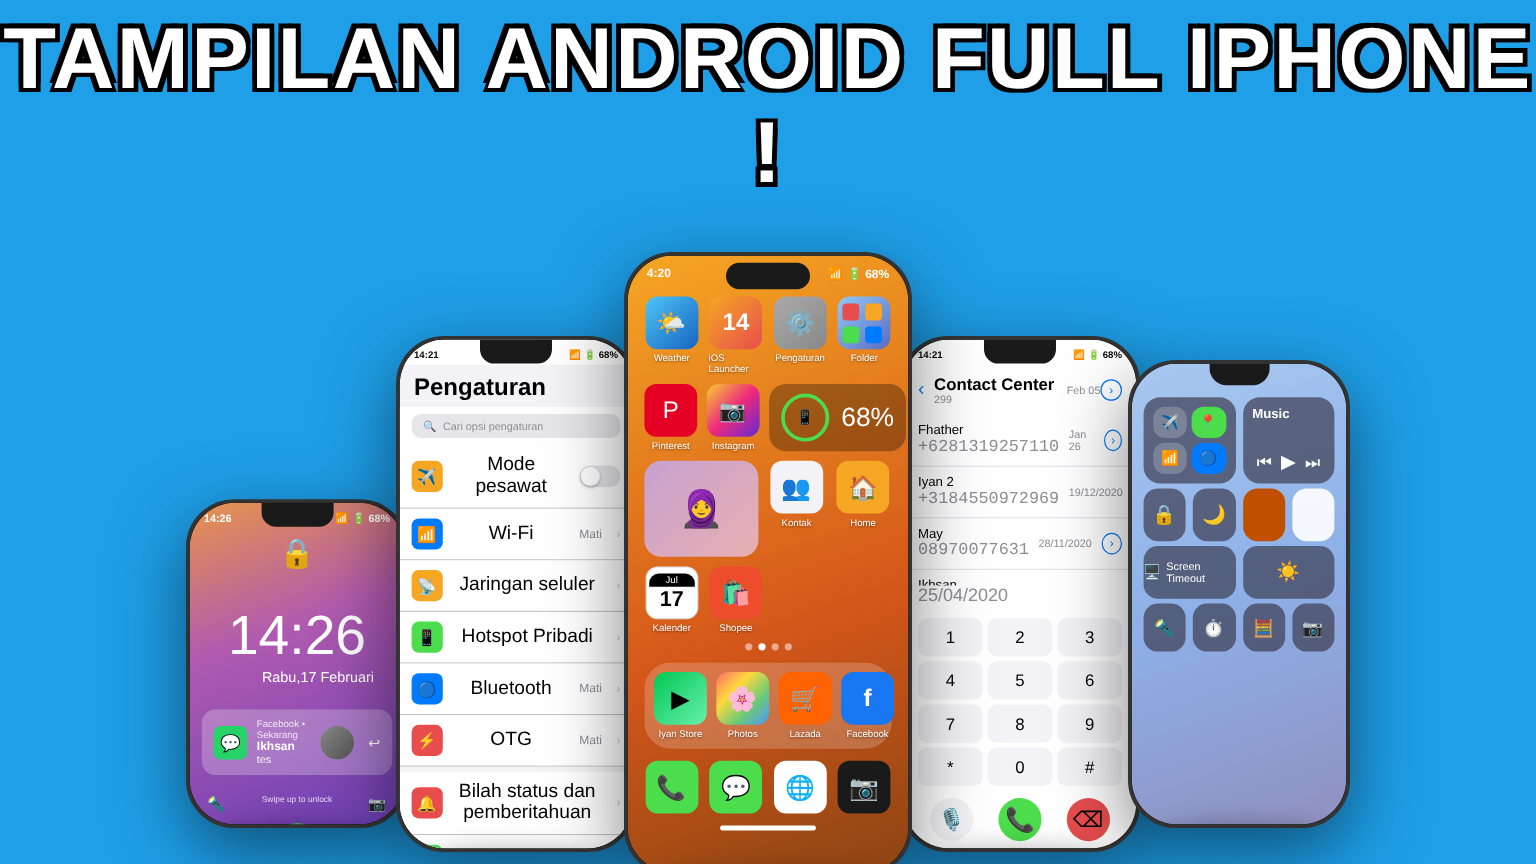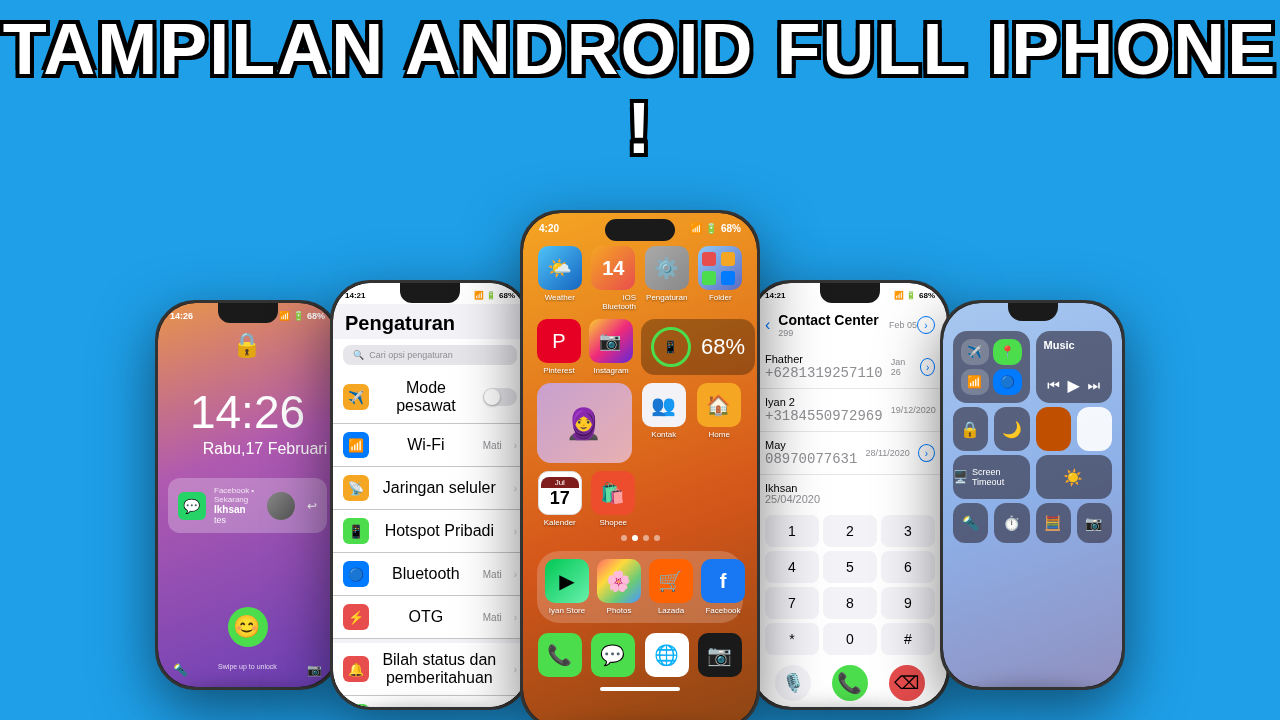--- a/index.html
+++ b/index.html
@@ -56,21 +56,21 @@
       width: 80%;
       height: 30px;
       background: rgba(0,0,0,0.3);
       border-radius: 50%;
       filter: blur(10px);
     }
 
     
     .phone-1 {
       width: 185px;
-      height: 390px;
+      height: 274px;
       margin-bottom: 40px;
       transform: translateX(20px);
     }
 
     
     .phone-2 {
       width: 200px;
       height: 430px;
       margin-bottom: 20px;
       transform: translateX(10px);
@@ -131,21 +131,21 @@
 
     .lockscreen-time {
       font-size: 46px;
       font-weight: 200;
       color: white;
       margin-top: 30px;
       line-height: 1;
     }
 
     .lockscreen-date {
-      font-size: 16px;
+      font-size: 12px;
       color: white;
       margin-top: 5px;
       padding-left: 35px;
     }
 
     .lockscreen-lock {
       font-size: 24px;
       color: white;
       margin-top: 8px;
     }
@@ -400,21 +400,21 @@
       justify-content: center;
       font-size: 22px;
       overflow: hidden;
       position: relative;
     }
 
     .app-label {
       font-size: 8px;
       color: white;
       text-shadow: 0 1px 2px rgba(0,0,0,0.5);
-      text-align: right;
+      text-align: left;
     }
 
     .battery-widget {
       background: rgba(0,0,0,0.3);
       border-radius: 18px;
       padding: 10px;
       display: flex;
       align-items: center;
       gap: 10px;
       margin: 0 14px;
@@ -523,21 +523,21 @@
     }
 
     .dialer-number {
       font-size: 16px;
       font-weight: 600;
       color: #007aff;
       padding: 8px 12px 4px;
     }
 
     .dialer-date {
-      font-size: 11px;
+      font-size: 15px;
       color: #8e8e93;
       padding: 0 12px 6px;
     }
 
     .dialer-grid {
       display: grid;
       grid-template-columns: repeat(3, 1fr);
       gap: 4px;
       padding: 4px 12px;
     }
@@ -767,21 +767,21 @@
 
         <div class="app-grid">
           <div class="app-icon">
             <div class="app-icon-img bg-weather">
                 <span style="font-size:20px;">🌤️</span>
               </div>
             <span class="app-label">Weather</span>
           </div>
           <div class="app-icon">
             <div class="app-icon-img bg-ios" style="font-size:20px;font-weight:900;color:white;">14</div>
-            <span class="app-label">iOS Bluetooth</span>
+            <span class="app-label">iOS Launcher</span>
           </div>
           <div class="app-icon">
             <div class="app-icon-img bg-settings">
                 <span style="font-size:20px;">⚙️</span>
               </div>
             <span class="app-label">Pengaturan</span>
           </div>
           <div class="app-icon">
             <div class="app-icon-img bg-folder" style="display:grid;grid-template-columns:1fr 1fr;gap:2px;padding:4px;">
               <div style="background:#e84d4d;border-radius:3px;width:14px;height:14px;"></div>
@@ -830,21 +830,21 @@
             <div class="app-icon-img" style="background:#f5a623;">
                 <span style="font-size:20px;">🏠</span>
               </div>
             <span class="app-label">Home</span>
           </div>
         </div>
 
         <div style="display:grid;grid-template-columns:1fr 1fr 1fr 1fr;gap:8px;padding:0 14px 4px;">
           <div class="app-icon">
             <div class="app-icon-img bg-calendar" style="flex-direction:column;padding:2px;font-size:10px;">
-              <div style="background:#7f1d1d;width:100%;height:30%;border-radius:8px 8px 0 0;display:flex;align-items:center;justify-content:center;font-size:8px;color:white;">Jul</div>
+              <div style="background:#000000;width:100%;height:30%;border-radius:8px 8px 0 0;display:flex;align-items:center;justify-content:center;font-size:8px;color:white;">Jul</div>
               <div style="font-size:18px;font-weight:700;color:#000;line-height:1.2;">17</div>
             </div>
             <span class="app-label">Kalender</span>
           </div>
           <div class="app-icon">
             <div class="app-icon-img bg-shopee">
                 <span style="font-size:20px;">🛍️</span>
               </div>
             <span class="app-label">Shopee</span>
           </div>

